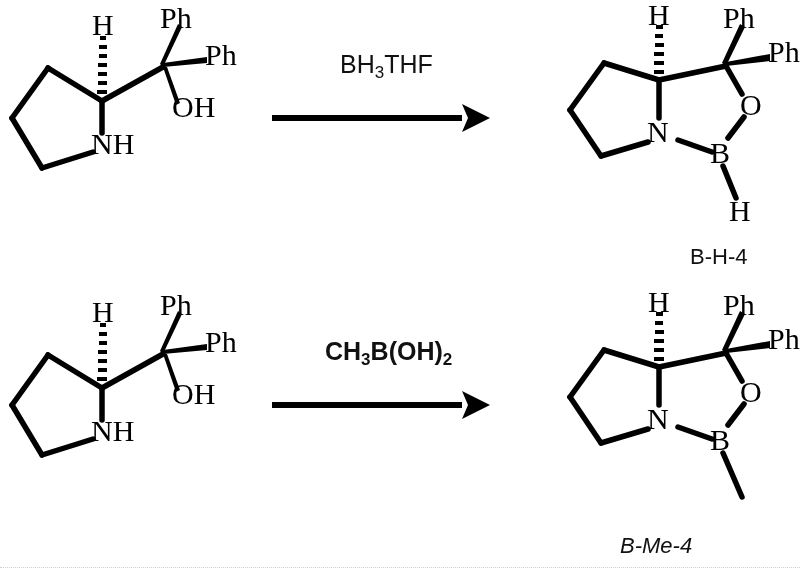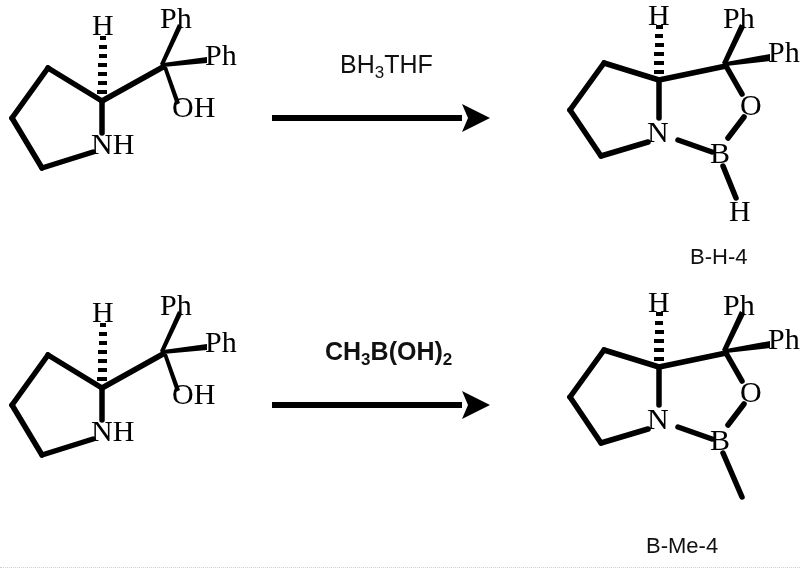--- a/index.html
+++ b/index.html
@@ -252,17 +252,17 @@
       <span>CH</span><sub>3</sub><span>B(OH)</span><sub>2</sub>
     </span>
 
     <span class="atom-label" style="left:648px; top:0px;">H</span>
     <span class="atom-label" style="left:647px; top:117px;">N</span>
     <span class="atom-label" style="left:710px; top:138px;">B</span>
     <span class="atom-label" style="left:740px; top:90px;">O</span>
     <span class="atom-label" style="left:723px; top:3px;">Ph</span>
     <span class="atom-label" style="left:768px; top:37px;">Ph</span>
 
-    <span class="compound-name" style="left:646px; top:248px;">B-Me-4</span>
+    <span class="compound-name" style="left:620px; top:248px;font-style:italic;">B-Me-4</span>
   </div>
 
   <div id="bottom-divider"></div>
 </div>
 
 </body></html>

